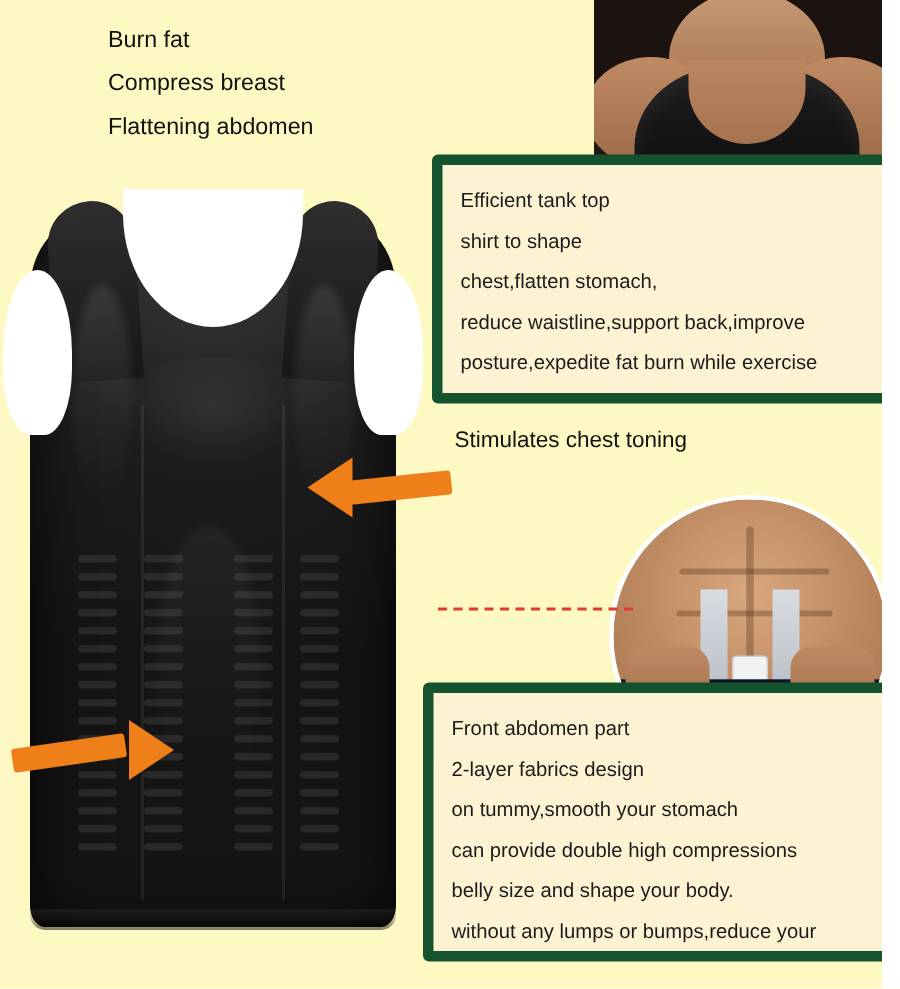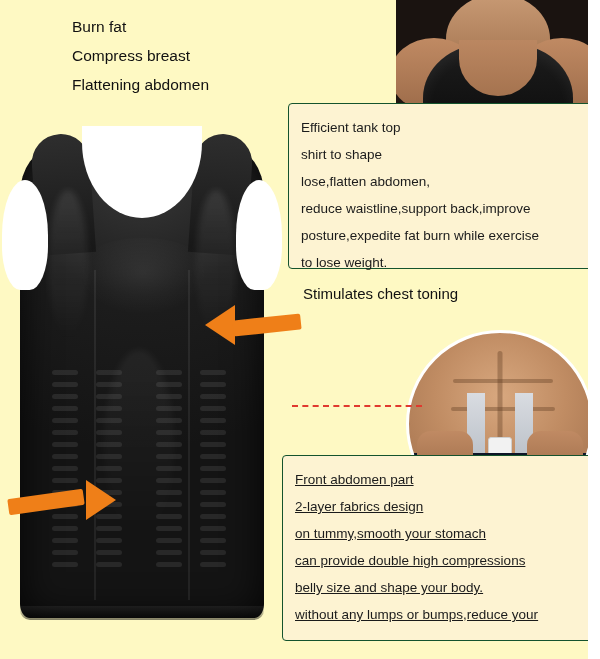--- a/index.html
+++ b/index.html
@@ -315,21 +315,21 @@
     top: 405px;
     width: 130px;
     height: 0;
     border-top: 2px dashed #e03a2f;
   }
 
   
   .card {
     position: absolute;
     background: #fdf3d2;
-    border: 1px solid #14532d;
+    border: 7px solid #14532d;
     border-radius: 4px;
     padding: 10px 12px;
     box-sizing: border-box;
   }
   .card p {
     margin: 0;
     font-size: 13.5px;
     line-height: 27px;
     color: #1b1b1b;
     white-space: nowrap;
@@ -338,21 +338,20 @@
     left: 288px;
     top: 103px;
     width: 312px;
     height: 166px;
   }
   .card-bottom {
     left: 282px;
     top: 455px;
     width: 318px;
     height: 186px;
-    text-decoration: underline;
   }
 
   
   .caption-mid {
     position: absolute;
     left: 303px;
     top: 280px;
     width: 280px;
   }
   .caption-mid .line {
@@ -481,24 +480,23 @@
     <div class="skin-top"></div>
     <div class="shoulder-l"></div>
     <div class="shoulder-r"></div>
     <div class="vest-top"></div>
     <div class="vest-top-neck"></div>
   </div>
 
   <div class="card card-top">
     <p>Efficient tank top</p>
     <p>shirt to shape</p>
-    <p>lose,flatten abdomen,</p>
+    <p>chest,flatten stomach,</p>
     <p>reduce waistline,support back,improve</p>
     <p>posture,expedite fat burn while exercise</p>
-    <p>to lose weight.</p>
   </div>
 
   <div class="caption-mid">
     <div class="line">Stimulates chest toning</div>
   </div>
 
   <div class="photo photo-circle">
     <div class="abs-line abs-v"></div>
     <div class="abs-line abs-h1"></div>
     <div class="abs-line abs-h2"></div>

